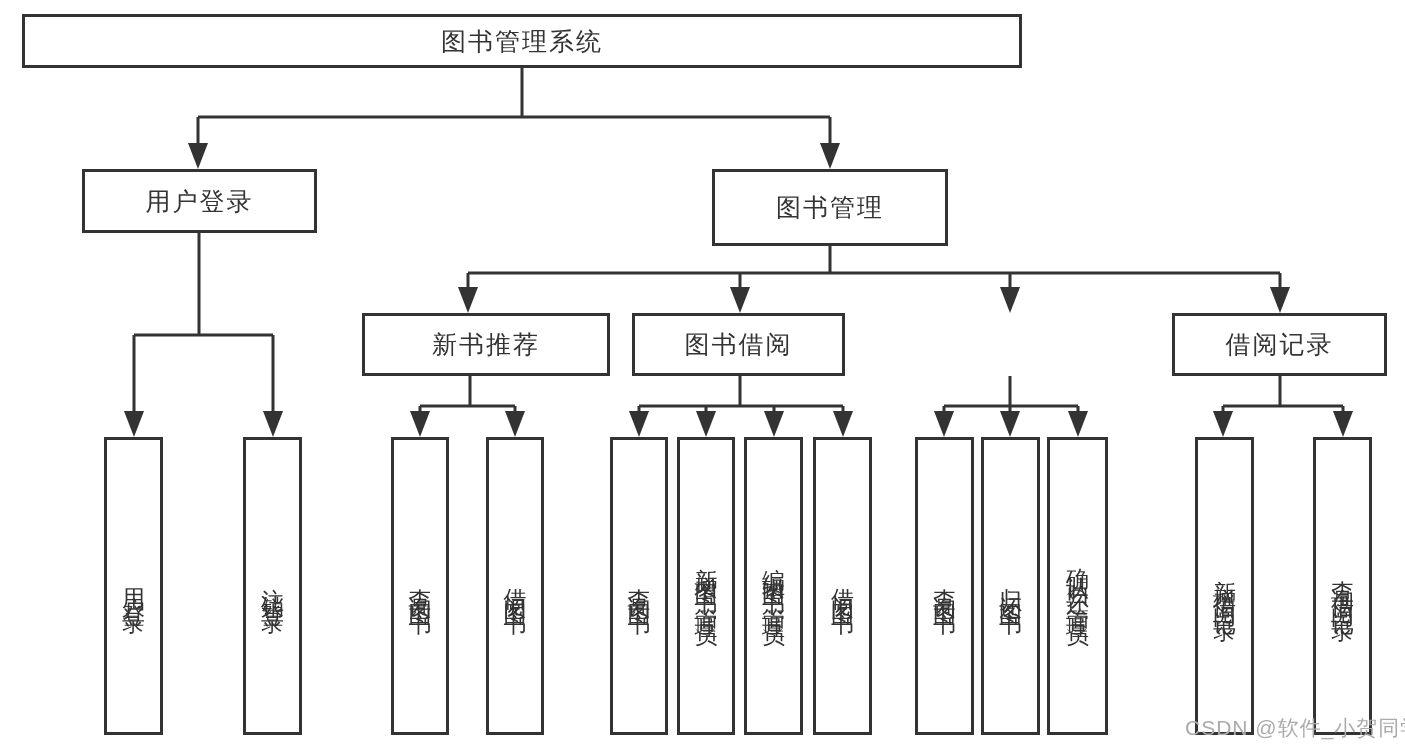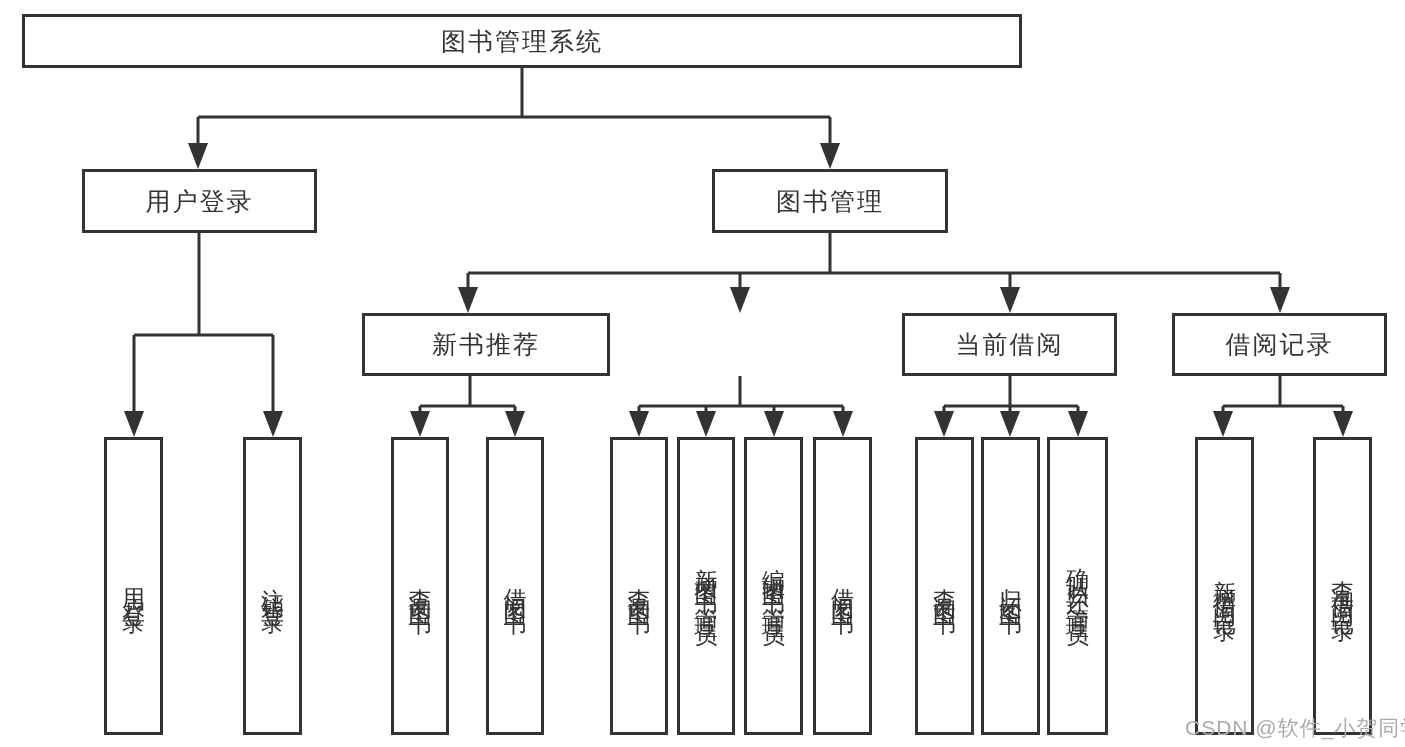--- a/index.html
+++ b/index.html
@@ -27,21 +27,21 @@
     writing-mode:vertical-rl;
     text-orientation:mixed;
     font-size:23px;
     letter-spacing:8px;
     line-height:1;
     color:#333333;
   }
   
   #b-root{left:22px;top:14px;width:1000px;height:54px;}
   #b-user-login{left:82px;top:169px;width:235px;height:64px;}
-  #b-book-mgmt{left:712px;top:169px;width:236px;height:64px;}
+  #b-book-mgmt{left:712px;top:169px;width:236px;height:77px;}
   #b-new-books{left:362px;top:313px;width:248px;height:63px;}
   #b-book-borrow{left:632px;top:313px;width:213px;height:63px;}
   #b-current-borrow{left:902px;top:313px;width:215px;height:63px;}
   #b-borrow-records{left:1172px;top:313px;width:215px;height:63px;}
   #l-user-login{left:104px;top:437px;width:59px;height:298px;}
   #l-logout{left:243px;top:437px;width:59px;height:298px;}
   #l-nb-query{left:391px;top:437px;width:58px;height:298px;}
   #l-nb-borrow{left:486px;top:437px;width:58px;height:298px;}
   #l-bb-query{left:610px;top:437px;width:58px;height:298px;}
   #l-bb-add{left:677px;top:437px;width:58px;height:298px;}
@@ -91,21 +91,21 @@
     <polygon points="1213,411 1233,411 1223,437"></polygon>
     <polygon points="1333,411 1353,411 1343,437"></polygon>
   </svg>
 
   <div class="box hbox" id="b-root">图书管理系统</div>
 
   <div class="box hbox" id="b-user-login">用户登录</div>
   <div class="box hbox" id="b-book-mgmt">图书管理</div>
 
   <div class="box hbox" id="b-new-books">新书推荐</div>
-  <div class="box hbox" id="b-current-borrow">当前借阅</div>
+  <div class="box hbox" id="b-book-borrow">图书借阅</div>
   <div class="box hbox" id="b-borrow-records">借阅记录</div>
 
   <div class="box vbox" id="l-user-login">
       <span class="vtext">用户登录</span>
     </div>
   <div class="box vbox" id="l-logout">
       <span class="vtext">注销登录</span>
     </div>
   <div class="box vbox" id="l-nb-query">
       <span class="vtext">查询图书</span>

